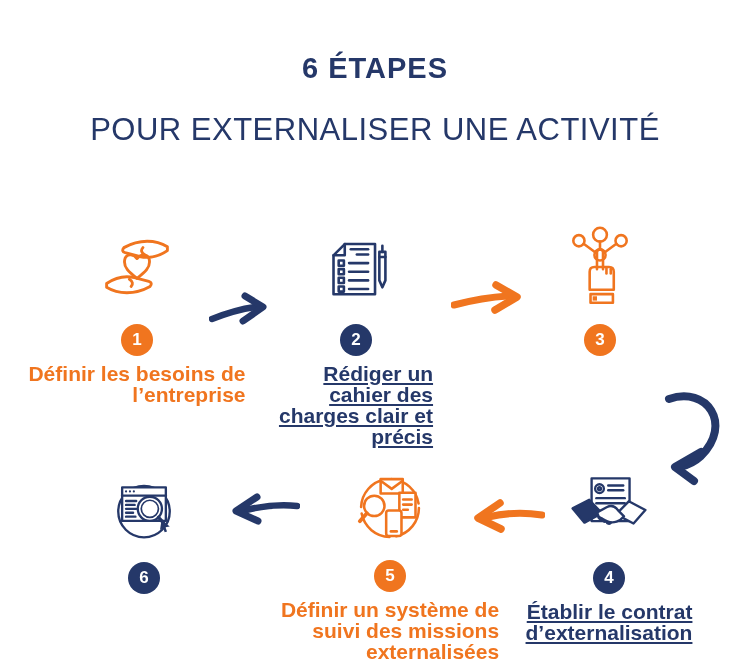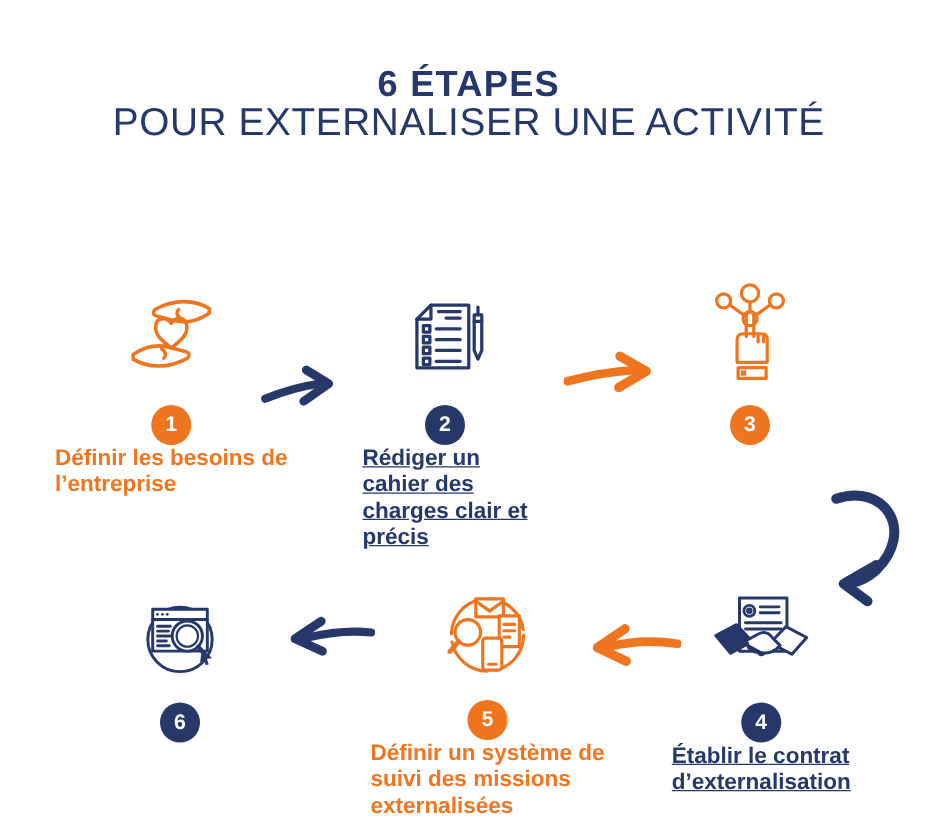--- a/index.html
+++ b/index.html
@@ -5,37 +5,37 @@
   html,body{margin:0;padding:0;background:#fff;}
   .canvas{
     position:relative;width:750px;height:669px;background:#ffffff;
     font-family:"Liberation Sans",sans-serif;overflow:hidden;
   }
   .title{
     position:absolute;top:52px;left:0;width:750px;text-align:center;
     font-size:29px;font-weight:700;letter-spacing:1px;color:#253869;
   }
   .subtitle{
-    position:absolute;top:80px;left:0;width:750px;text-align:center;
+    position:absolute;top:112px;left:0;width:750px;text-align:center;
     font-size:31px;font-weight:400;letter-spacing:.5px;color:#253869;
   }
   .step{position:absolute;display:flex;flex-direction:column;align-items:center;}
   .icon-area{display:flex;align-items:center;justify-content:center;width:100%;}
   .row1 .icon-area{height:104px;}
   .row2 .icon-area{height:100px;}
   .badge{
     width:32px;height:32px;border-radius:50%;margin-top:2px;
     display:flex;align-items:center;justify-content:center;
     color:#ffffff;font-size:17px;font-weight:700;
   }
   .orange .badge{background:#F0751F;}
   .navy .badge{background:#253869;}
   .label{
-    font-size:18px;font-weight:700;line-height:21px;
-    text-align:left;white-space:pre-line;
+    margin-top:7px;font-size:21px;font-weight:700;line-height:21px;
+    text-align:right;white-space:pre-line;
   }
   .orange .label{color:#F0751F;}
   .navy .label{color:#253869;text-decoration:underline;}
   .s1{left:27px;top:218px;width:220px;}
   .s2{left:271px;top:218px;width:170px;}
   .s3{left:520px;top:212px;width:160px;}
   .s4{left:509px;top:460px;width:200px;}
   .s5{left:275px;top:458px;width:230px;}
   .s6{left:59px;top:460px;width:170px;}
   .arrow{position:absolute;}

